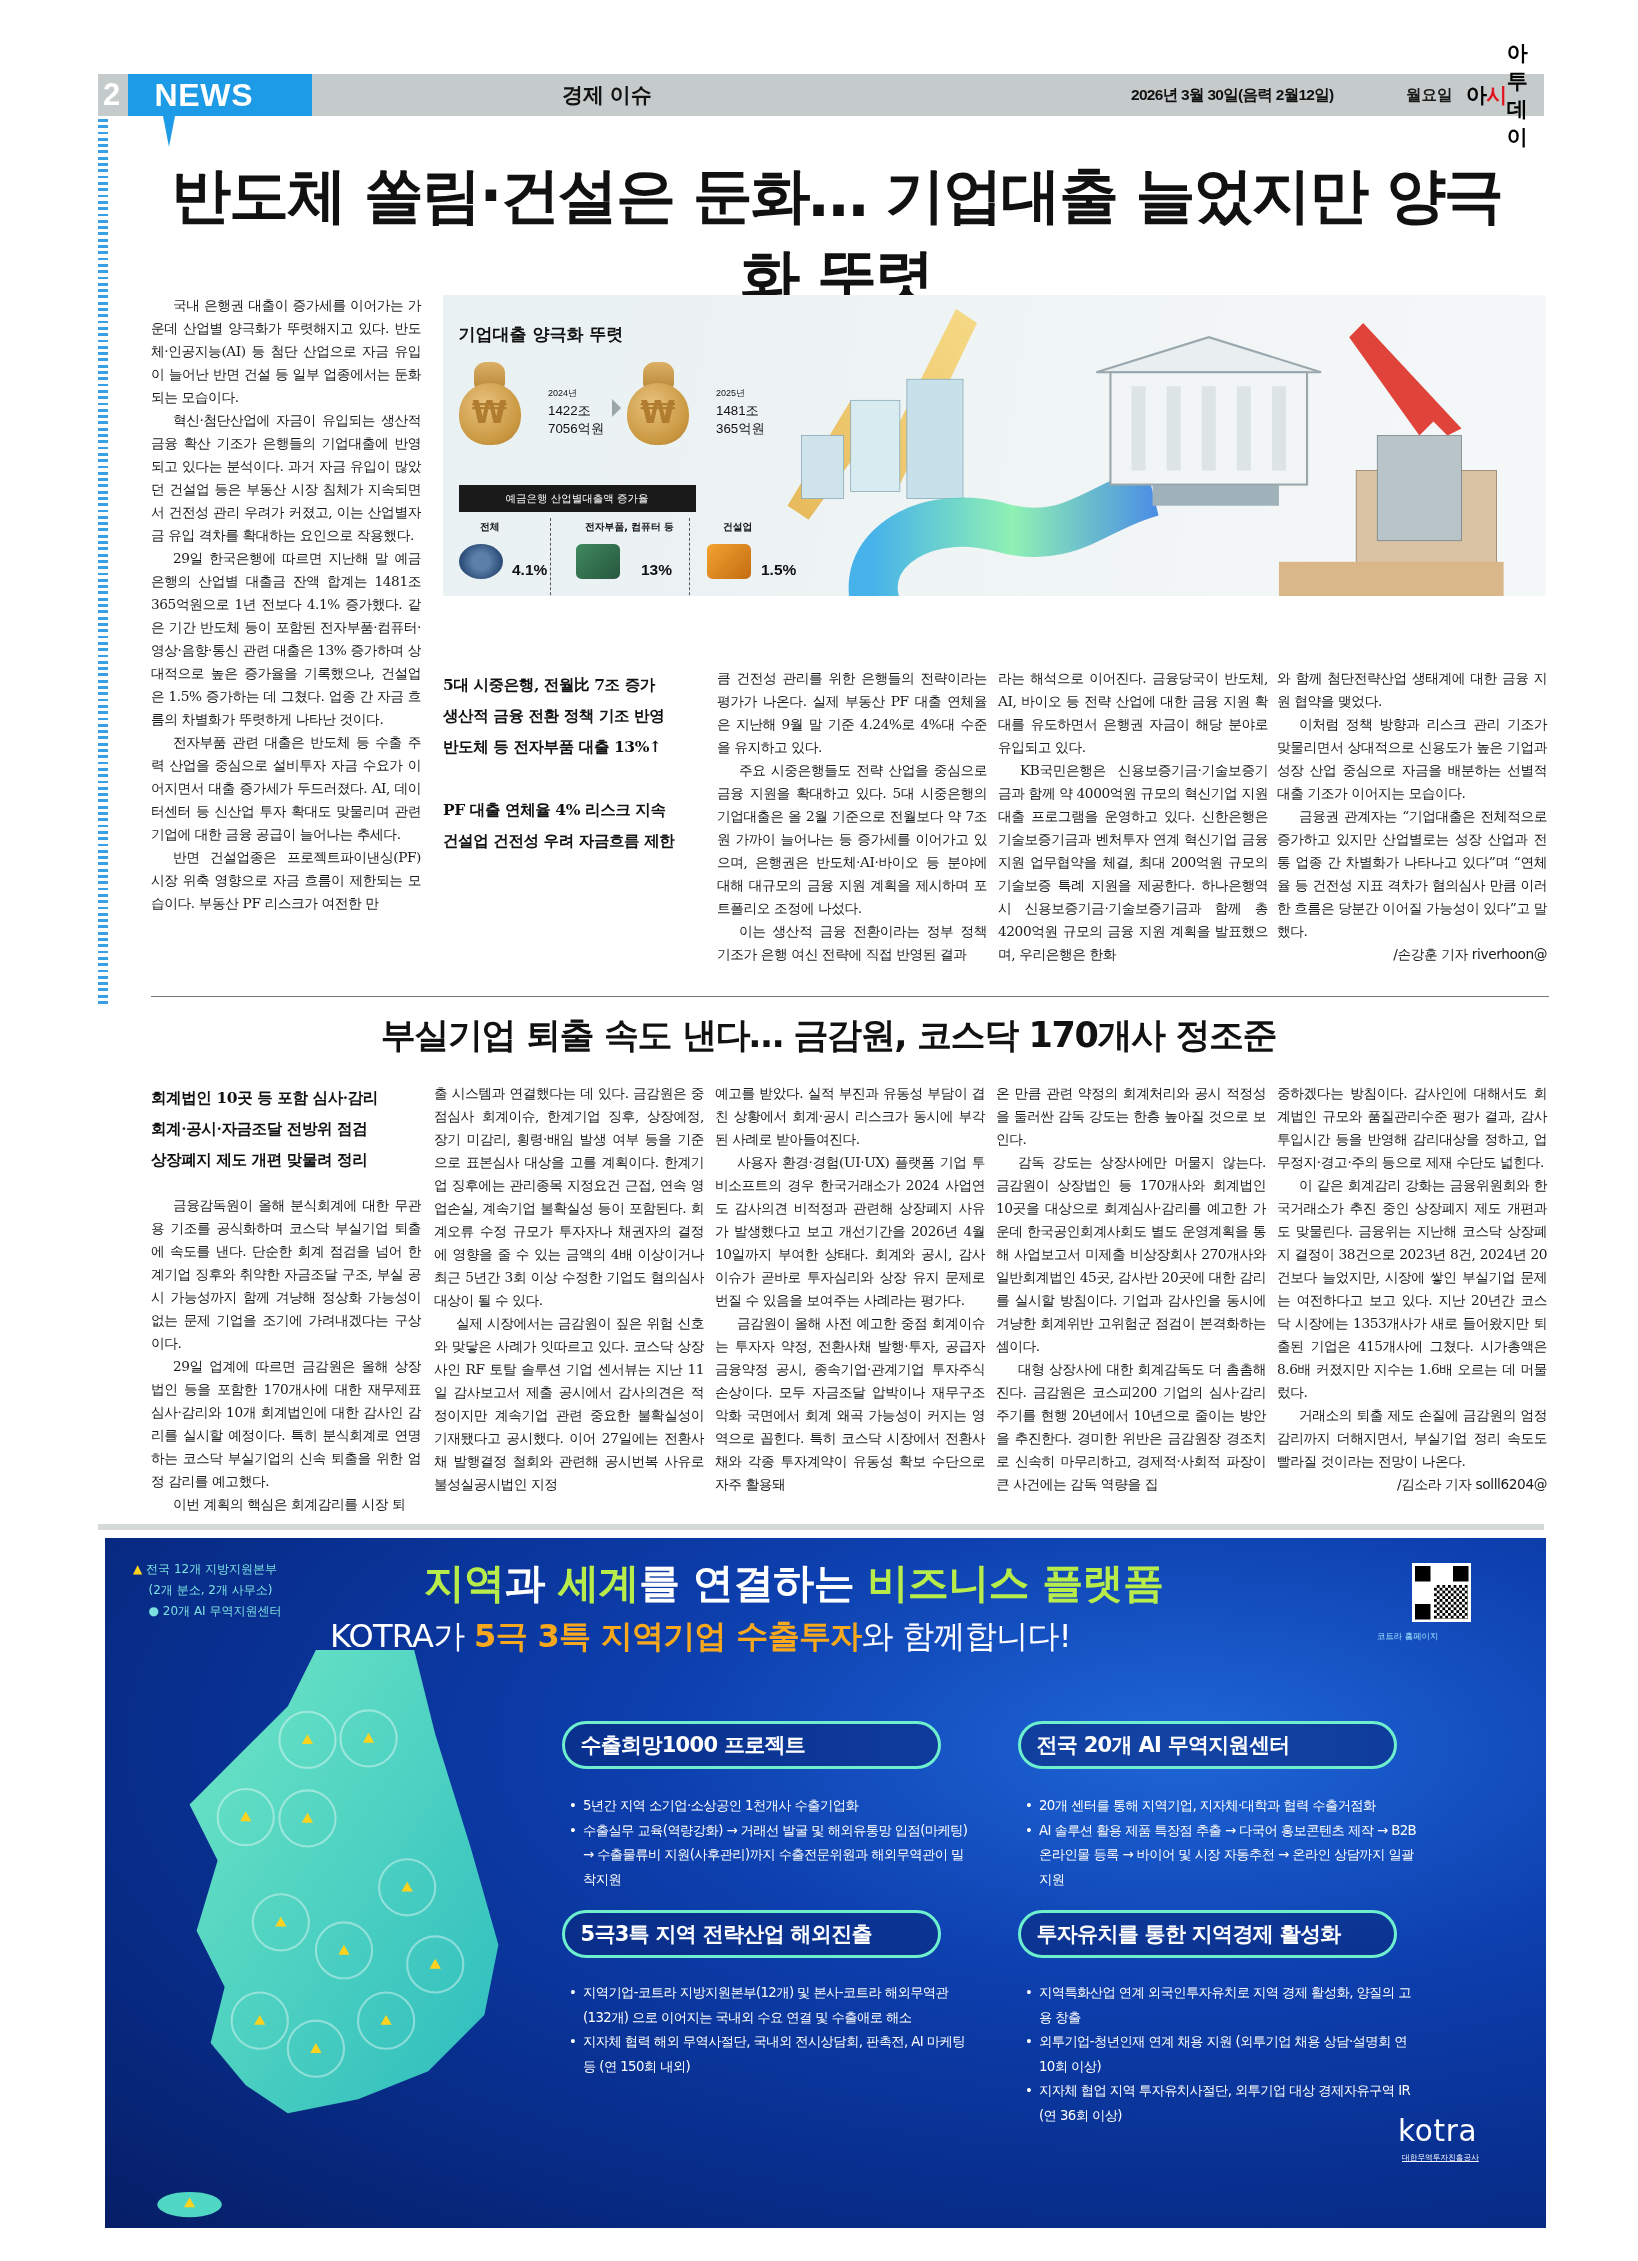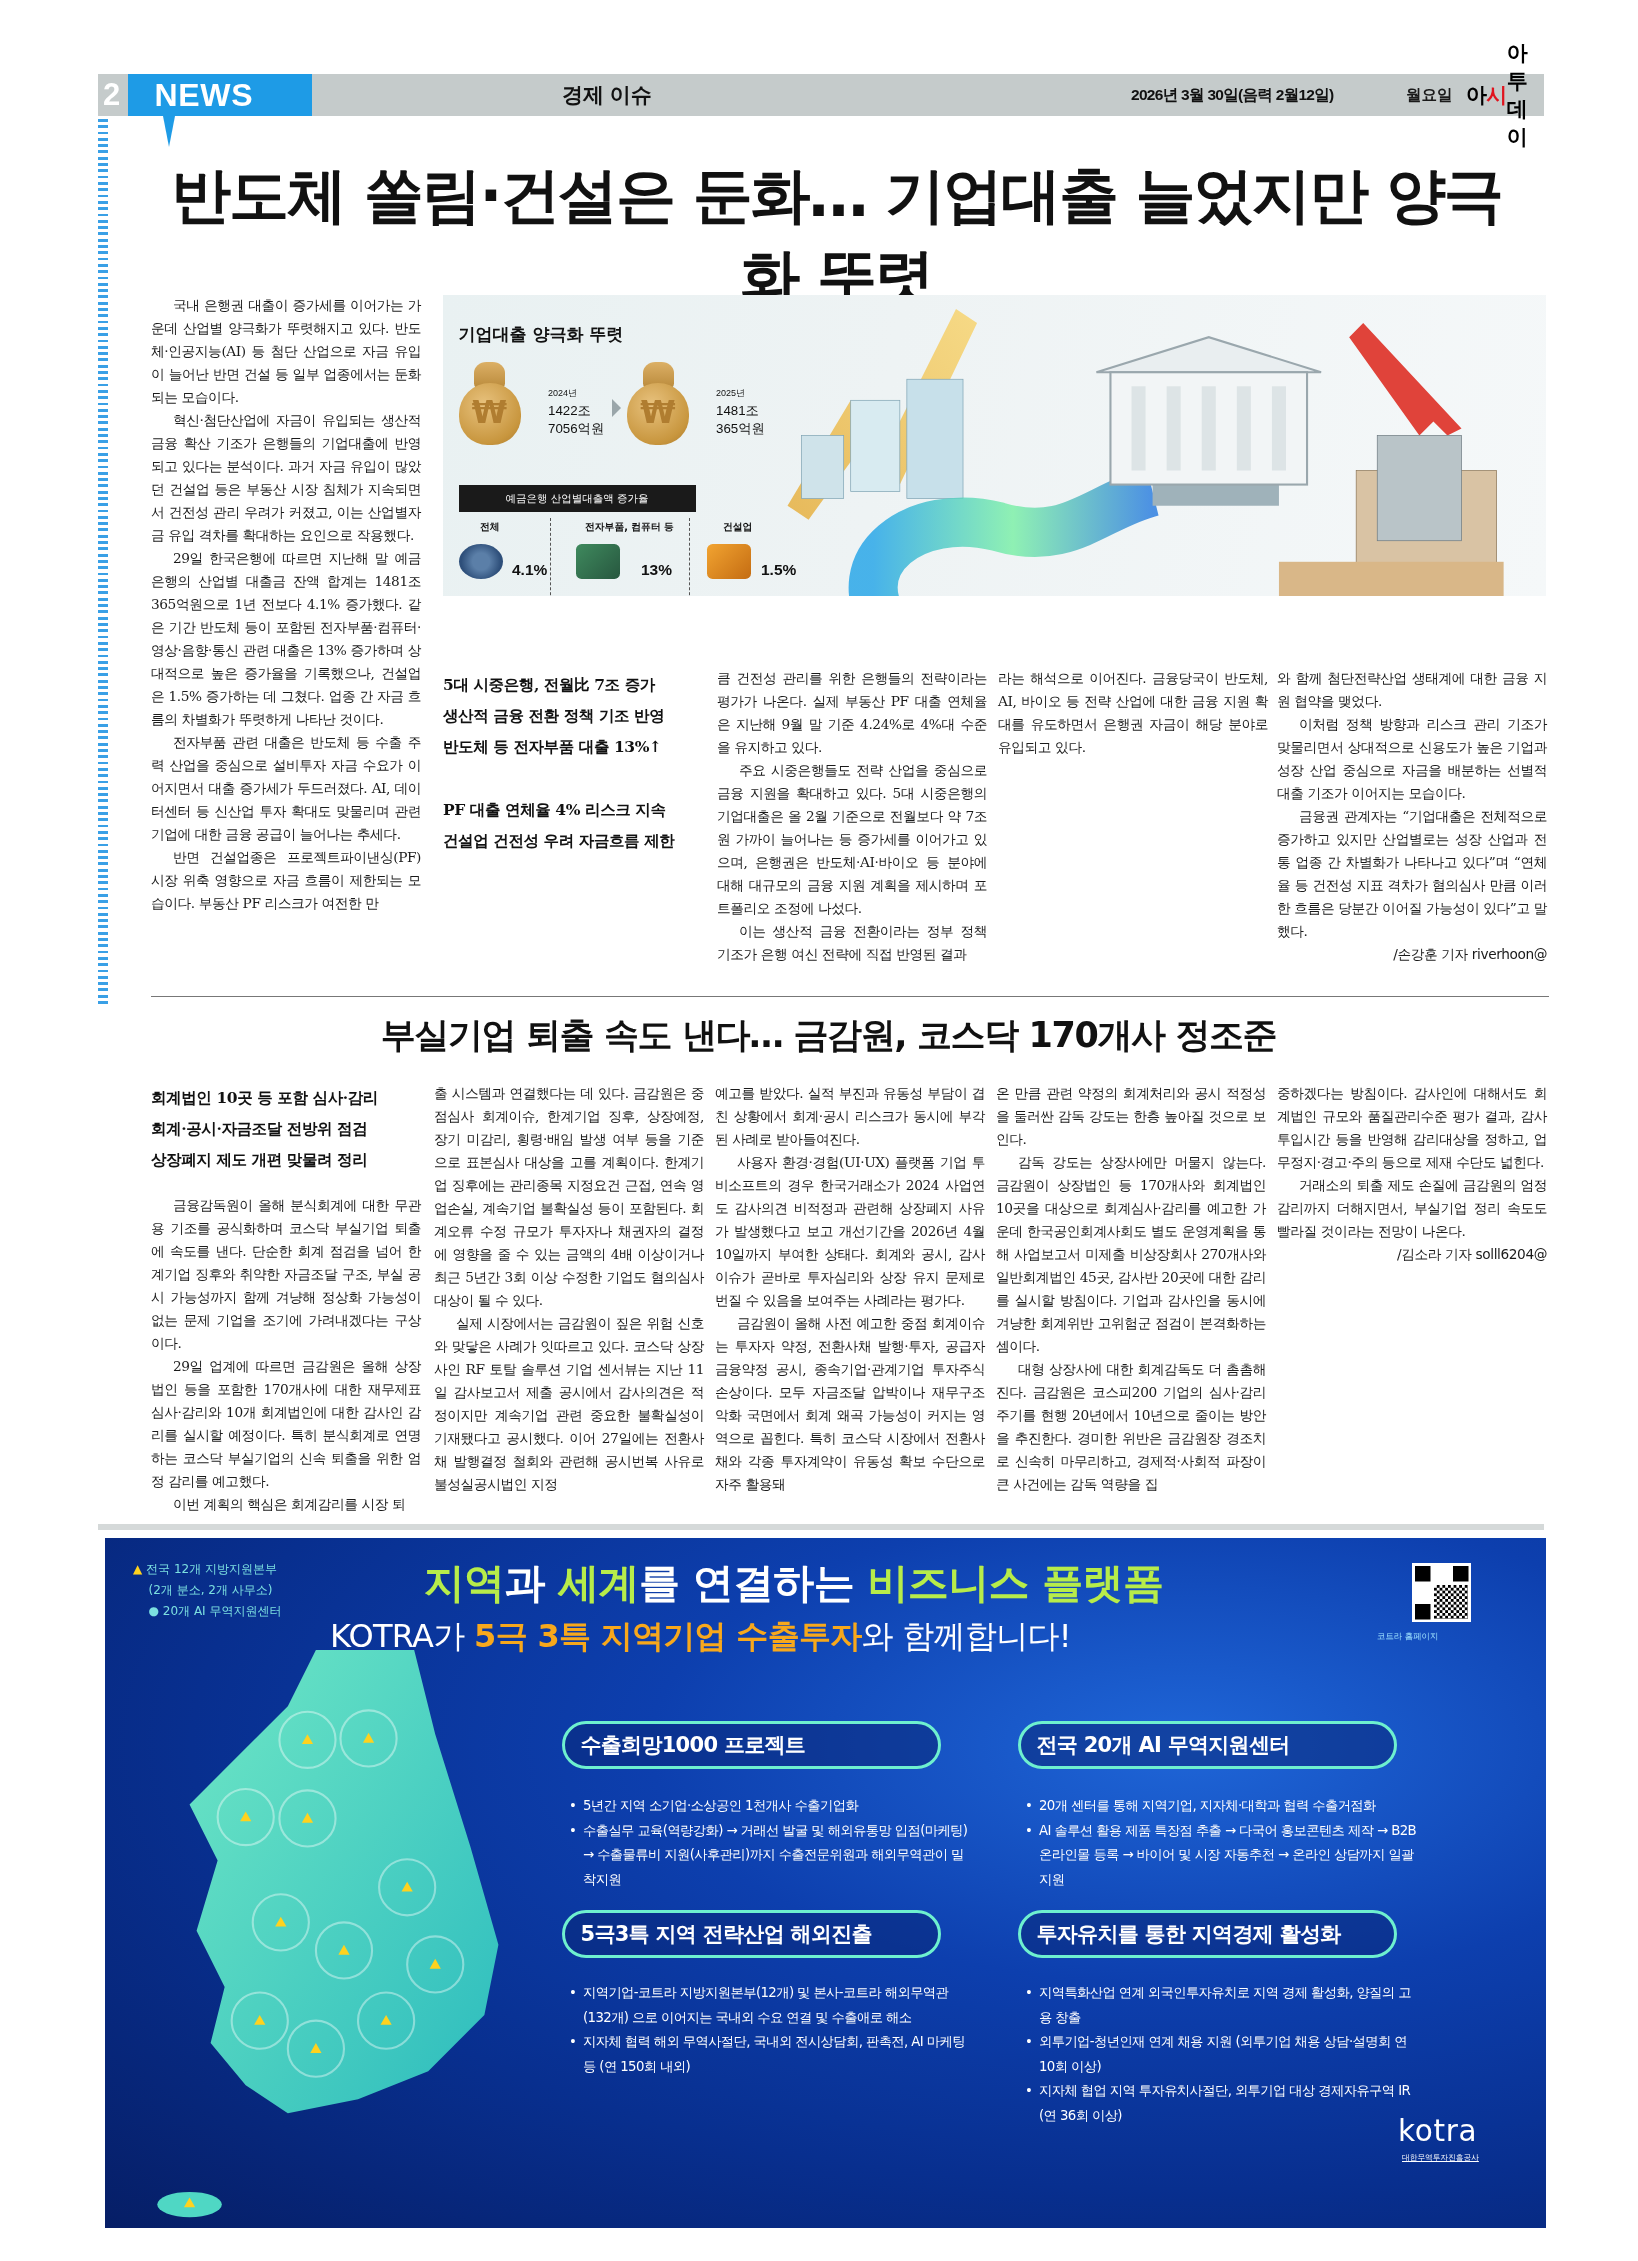--- a/index.html
+++ b/index.html
@@ -215,20 +215,21 @@
   <div>건설업 건전성 우려 자금흐름 제한</div>
 </div>
 
 <div class="col" style="left:717px; top:667px; width:270px;">
   <p class="noindent">큼 건전성 관리를 위한 은행들의 전략이라는 평가가 나온다. 실제 부동산 PF 대출 연체율은 지난해 9월 말 기준 4.24%로 4%대 수준을 유지하고 있다.</p>
   <p>주요 시중은행들도 전략 산업을 중심으로 금융 지원을 확대하고 있다. 5대 시중은행의 기업대출은 올 2월 기준으로 전월보다 약 7조원 가까이 늘어나는 등 증가세를 이어가고 있으며, 은행권은 반도체·AI·바이오 등 분야에 대해 대규모의 금융 지원 계획을 제시하며 포트폴리오 조정에 나섰다.</p>
   <p>이는 생산적 금융 전환이라는 정부 정책 기조가 은행 여신 전략에 직접 반영된 결과</p>
 </div>
 <div class="col" style="left:998px; top:667px; width:270px;">
   <p class="noindent">라는 해석으로 이어진다. 금융당국이 반도체, AI, 바이오 등 전략 산업에 대한 금융 지원 확대를 유도하면서 은행권 자금이 해당 분야로 유입되고 있다.</p>
+  <p>KB국민은행은 신용보증기금·기술보증기금과 함께 약 4000억원 규모의 혁신기업 지원 대출 프로그램을 운영하고 있다. 신한은행은 기술보증기금과 벤처투자 연계 혁신기업 금융지원 업무협약을 체결, 최대 200억원 규모의 기술보증 특례 지원을 제공한다. 하나은행역시 신용보증기금·기술보증기금과 함께 총 4200억원 규모의 금융 지원 계획을 발표했으며, 우리은행은 한화</p>
 </div>
 <div class="col" style="left:1277px; top:667px; width:270px;">
   <p class="noindent">와 함께 첨단전략산업 생태계에 대한 금융 지원 협약을 맺었다.</p>
   <p>이처럼 정책 방향과 리스크 관리 기조가 맞물리면서 상대적으로 신용도가 높은 기업과 성장 산업 중심으로 자금을 배분하는 선별적 대출 기조가 이어지는 모습이다.</p>
   <p>금융권 관계자는 “기업대출은 전체적으로 증가하고 있지만 산업별로는 성장 산업과 전통 업종 간 차별화가 나타나고 있다”며 “연체율 등 건전성 지표 격차가 혐의심사 만큼 이러한 흐름은 당분간 이어질 가능성이 있다”고 말했다.</p>
   <p class="byline">/손강훈 기자 riverhoon@</p>
 </div>
 
 <div class="rule" style="left:151px; top:996px; width:1398px;"></div>
 
@@ -253,20 +254,21 @@
   <p>사용자 환경·경험(UI·UX) 플랫폼 기업 투비소프트의 경우 한국거래소가 2024 사업연도 감사의견 비적정과 관련해 상장폐지 사유가 발생했다고 보고 개선기간을 2026년 4월 10일까지 부여한 상태다. 회계와 공시, 감사 이슈가 곧바로 투자심리와 상장 유지 문제로 번질 수 있음을 보여주는 사례라는 평가다.</p>
   <p>금감원이 올해 사전 예고한 중점 회계이슈는 투자자 약정, 전환사채 발행·투자, 공급자 금융약정 공시, 종속기업·관계기업 투자주식 손상이다. 모두 자금조달 압박이나 재무구조 악화 국면에서 회계 왜곡 가능성이 커지는 영역으로 꼽힌다. 특히 코스닥 시장에서 전환사채와 각종 투자계약이 유동성 확보 수단으로 자주 활용돼</p>
 </div>
 <div class="col" style="left:996px; top:1082px; width:270px;">
   <p class="noindent">온 만큼 관련 약정의 회계처리와 공시 적정성을 둘러싼 감독 강도는 한층 높아질 것으로 보인다.</p>
   <p>감독 강도는 상장사에만 머물지 않는다. 금감원이 상장법인 등 170개사와 회계법인 10곳을 대상으로 회계심사·감리를 예고한 가운데 한국공인회계사회도 별도 운영계획을 통해 사업보고서 미제출 비상장회사 270개사와 일반회계법인 45곳, 감사반 20곳에 대한 감리를 실시할 방침이다. 기업과 감사인을 동시에 겨냥한 회계위반 고위험군 점검이 본격화하는 셈이다.</p>
   <p>대형 상장사에 대한 회계감독도 더 촘촘해진다. 금감원은 코스피200 기업의 심사·감리 주기를 현행 20년에서 10년으로 줄이는 방안을 추진한다. 경미한 위반은 금감원장 경조치로 신속히 마무리하고, 경제적·사회적 파장이 큰 사건에는 감독 역량을 집</p>
 </div>
 <div class="col" style="left:1277px; top:1082px; width:270px;">
   <p class="noindent">중하겠다는 방침이다. 감사인에 대해서도 회계법인 규모와 품질관리수준 평가 결과, 감사투입시간 등을 반영해 감리대상을 정하고, 업무정지·경고·주의 등으로 제재 수단도 넓힌다.</p>
+  <p>이 같은 회계감리 강화는 금융위원회와 한국거래소가 추진 중인 상장폐지 제도 개편과도 맞물린다. 금융위는 지난해 코스닥 상장폐지 결정이 38건으로 2023년 8건, 2024년 20건보다 늘었지만, 시장에 쌓인 부실기업 문제는 여전하다고 보고 있다. 지난 20년간 코스닥 시장에는 1353개사가 새로 들어왔지만 퇴출된 기업은 415개사에 그쳤다. 시가총액은 8.6배 커졌지만 지수는 1.6배 오르는 데 머물렀다.</p>
   <p>거래소의 퇴출 제도 손질에 금감원의 엄정 감리까지 더해지면서, 부실기업 정리 속도도 빨라질 것이라는 전망이 나온다.</p>
   <p class="byline">/김소라 기자 solll6204@</p>
 </div>
 
 <div class="gray-band"></div>
 
 <div class="ad">
   <svg class="map" viewBox="0 0 700 822">
     <defs>
       <linearGradient id="land" x1="0" y1="0" x2="1" y2="1">

